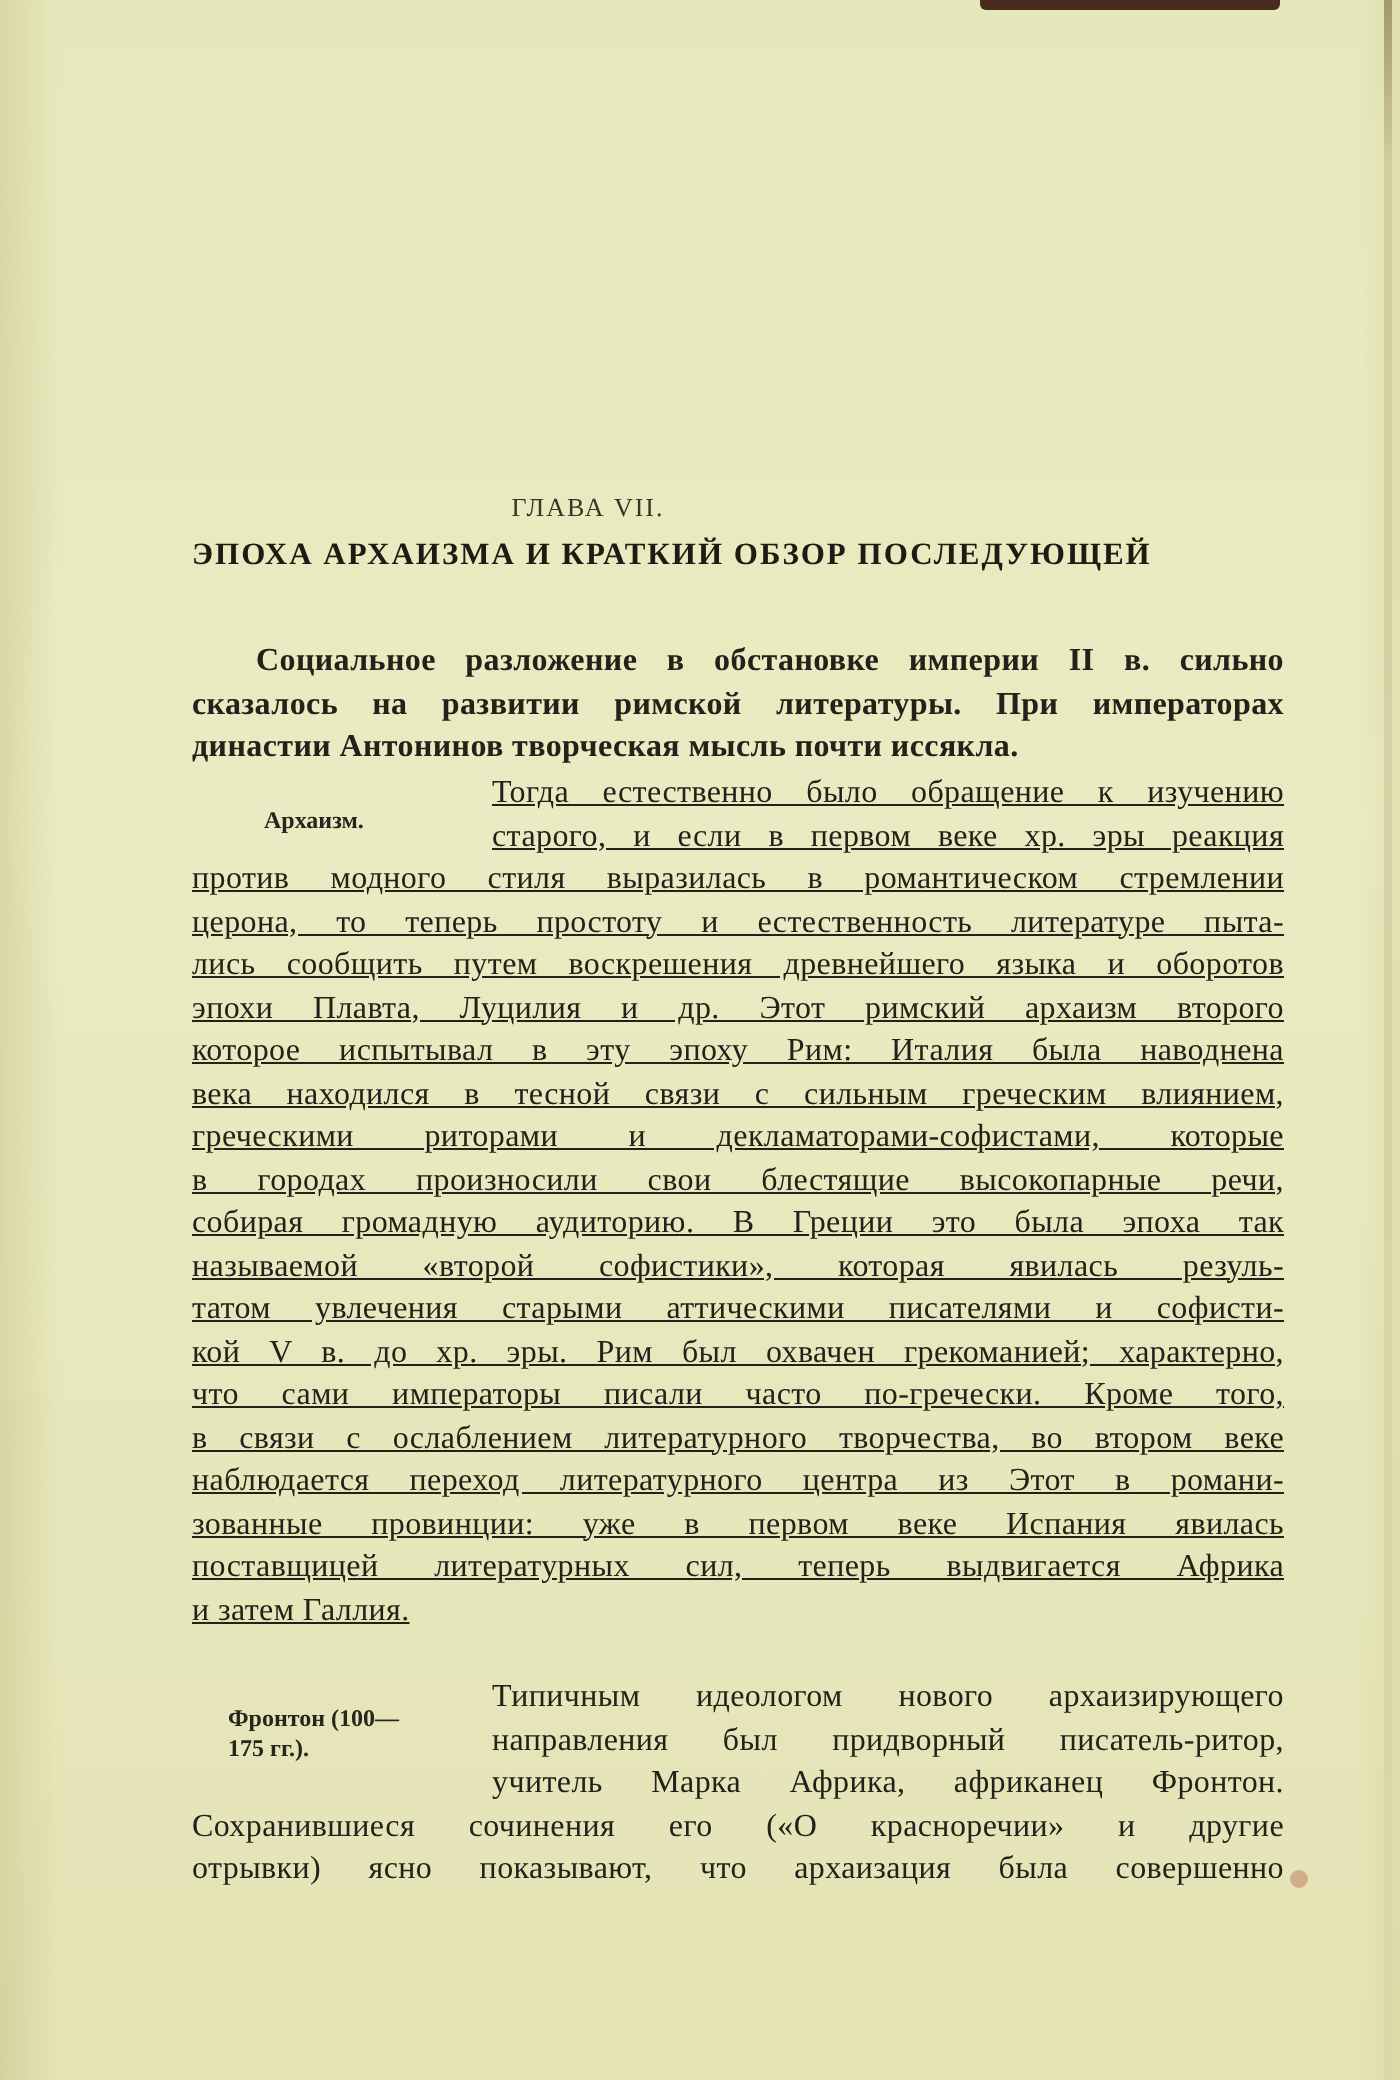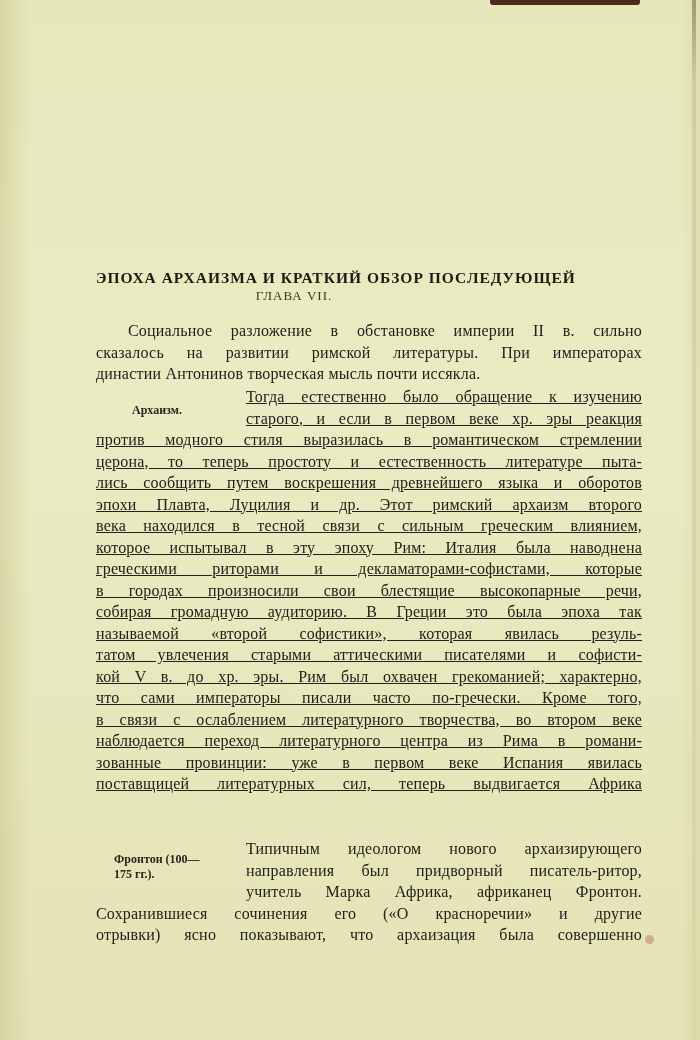--- a/index.html
+++ b/index.html
@@ -46,21 +46,20 @@
       background: rgba(190,120,90,0.5);
     }
     .chapter-num {
       position: absolute;
       top: 246px;
       left: 0; width: 588px;
       text-align: center;
       font-size: 13px;
       letter-spacing: 1px;
       color: #3b3426;
-      margin-top: 42px;
     }
     .chapter-title {
       position: absolute;
       top: 268px;
       left: 96px; width: 548px;
       font-size: 15.5px;
       font-weight: bold;
       letter-spacing: 1px;
       line-height: 19px;
       color: #1f1a12;
@@ -108,48 +107,49 @@
   <div class="top-edge"></div>
   <div class="right-edge"></div>
   <div class="spot"></div>
 
   <div class="chapter-num">ГЛАВА VII.</div>
 
   <div class="chapter-title">
     <div>ЭПОХА АРХАИЗМА И КРАТКИЙ ОБЗОР ПОСЛЕДУЮЩЕЙ</div>
   </div>
 
-  <div class="text" style="top:320px;">
+  <div class="text" style="top:320px;font-weight:bold;">
     <span class="line indent">Социальное разложение в обстановке империи II в. сильно</span>
     <span class="line">сказалось на развитии римской литературы. При императорах</span>
     <span class="line last">династии Антонинов творческая мысль почти иссякла.</span>
   </div>
 
   <div class="sidenote" style="left:132px; top:403px;">Архаизм.</div>
 
   <div class="text" style="top:386px;text-decoration:underline;">
     <span class="line wrap">Тогда естественно было обращение к изучению</span>
     <span class="line wrap">старого, и если в первом веке хр. эры реакция</span>
     <span class="line">против модного стиля выразилась в романтическом стремлении</span>
     <span class="line">церона, то теперь простоту и естественность литературе пыта-</span>
     <span class="line">лись сообщить путем воскрешения древнейшего языка и оборотов</span>
     <span class="line">эпохи Плавта, Луцилия и др. Этот римский архаизм второго</span>
+    <span class="line">которое испытывал в эту эпоху Рим: Италия была наводнена</span>
     <span class="line">века находился в тесной связи с сильным греческим влиянием,</span>
-    <span class="line">которое испытывал в эту эпоху Рим: Италия была наводнена</span>
     <span class="line">греческими риторами и декламаторами-софистами, которые</span>
     <span class="line">в городах произносили свои блестящие высокопарные речи,</span>
     <span class="line">собирая громадную аудиторию. В Греции это была эпоха так</span>
     <span class="line">называемой «второй софистики», которая явилась резуль-</span>
     <span class="line">татом увлечения старыми аттическими писателями и софисти-</span>
     <span class="line">кой V в. до хр. эры. Рим был охвачен грекоманией; характерно,</span>
     <span class="line">что сами императоры писали часто по-гречески. Кроме того,</span>
     <span class="line">в связи с ослаблением литературного творчества, во втором веке</span>
-    <span class="line">наблюдается переход литературного центра из Рима в романи-</span>
+    <span class="line">наблюдается переход литературного центра из Этот в романи-</span>
     <span class="line">зованные провинции: уже в первом веке Испания явилась</span>
     <span class="line">поставщицей литературных сил, теперь выдвигается Африка</span>
+    <span class="line last">и затем Галлия.</span>
   </div>
 
   <div class="sidenote" style="left:114px; top:852px; width:106px;">
     <div>Фронтон (100—</div>
     <div>175 гг.).</div>
   </div>
 
   <div class="text" style="top:838px;">
     <span class="line wrap">Типичным идеологом нового архаизирующего</span>
     <span class="line wrap">направления был придворный писатель-ритор,</span>

